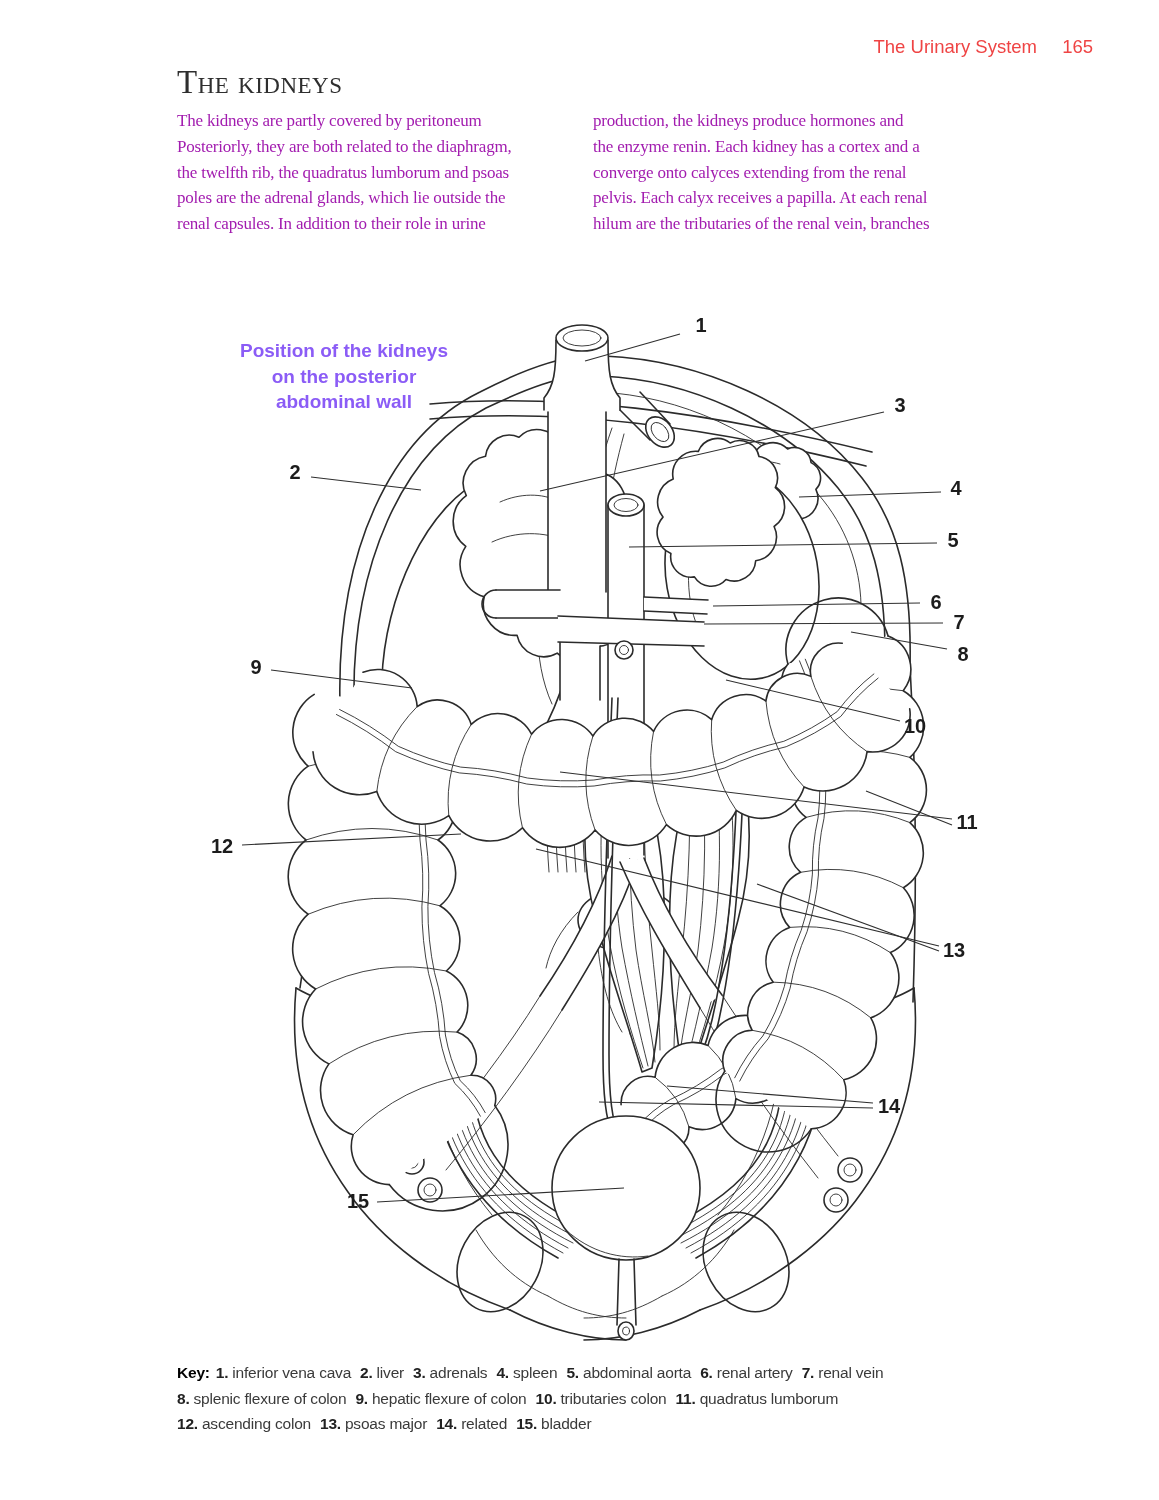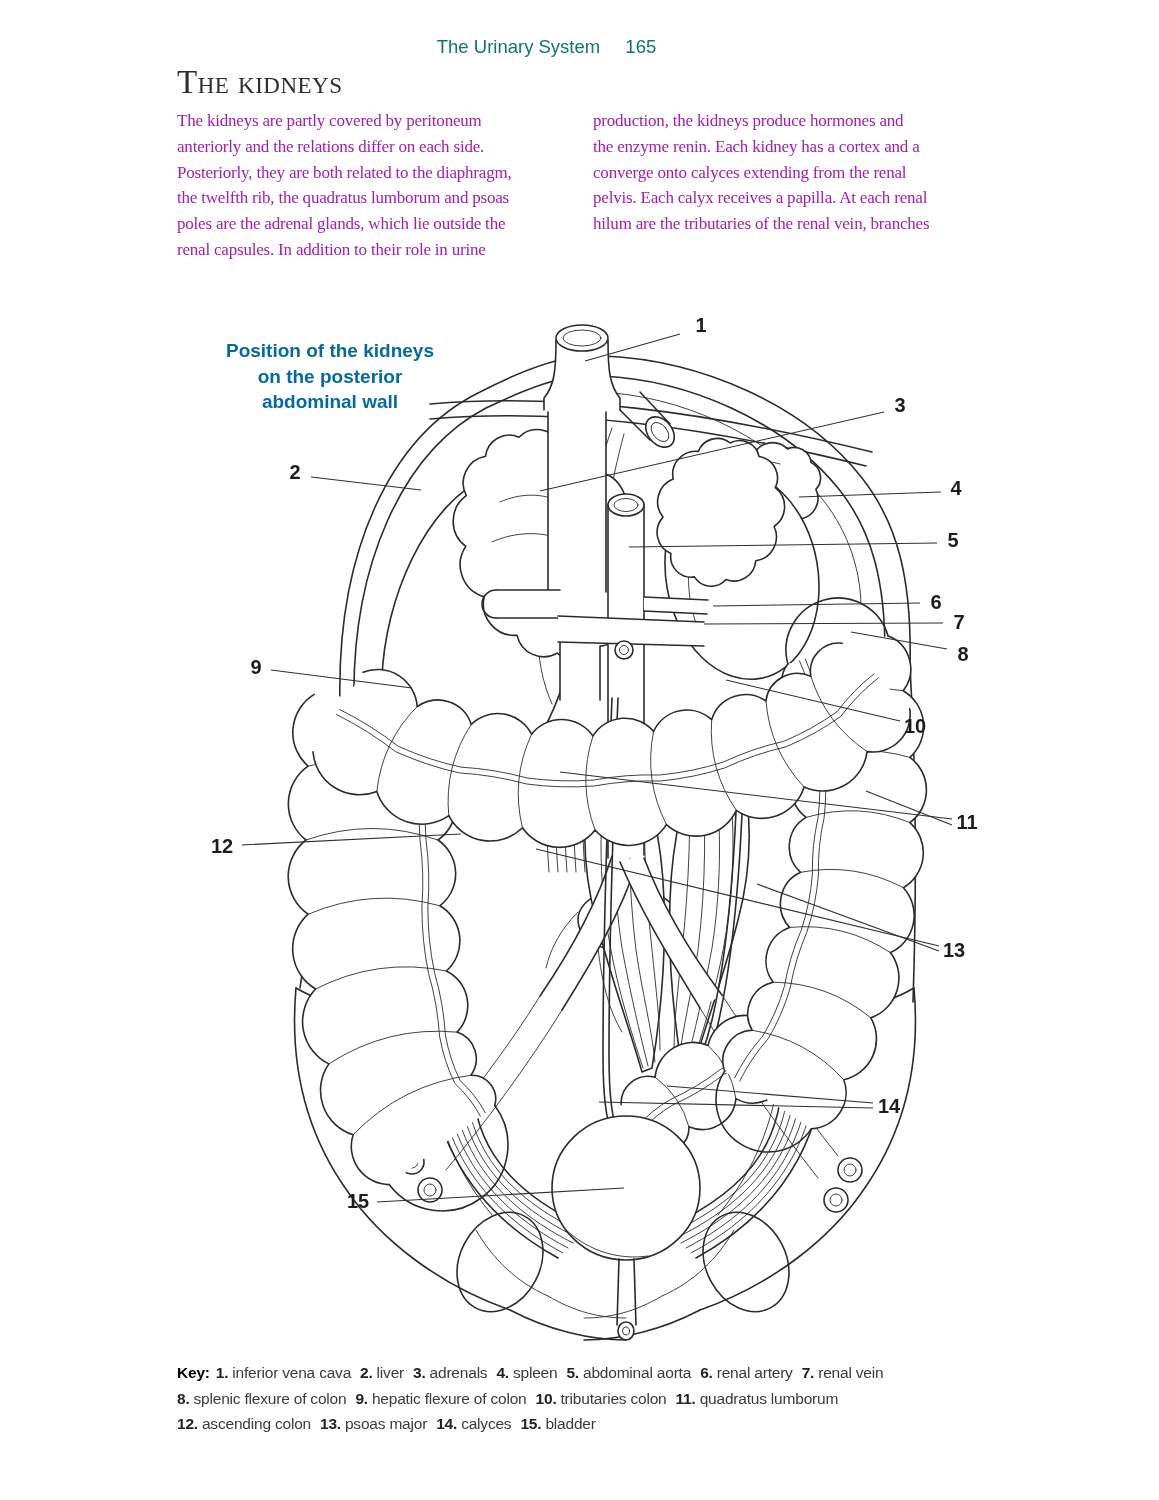--- a/index.html
+++ b/index.html
@@ -1,34 +1,34 @@
 <!DOCTYPE html>
 <html><head>
 <meta charset="utf-8">
 <style>
   html,body{margin:0;padding:0;background:#e8e8e8;}
   #page{position:relative;width:1159px;height:1500px;background:#ffffff;overflow:hidden;
         font-family:"Liberation Serif",serif;color:#303030;}
   
-  #runhead{position:absolute;top:36px;left:0;width:1093px;text-align:center;
-           font-family:"Liberation Sans",sans-serif;font-size:18.5px;color:#0f766e;}
+  #runhead{position:absolute;top:36px;left:0;width:1093px;text-align:right;
+           font-family:"Liberation Sans",sans-serif;font-size:18.5px;color:#ef4444;}
   #runhead .pgnum{display:inline-block;margin-left:20px;}
   
   #heading{position:absolute;top:64px;left:177px;font-variant:small-caps;
            font-size:33px;letter-spacing:0.5px;color:#2e2e2e;}
   
   .col{position:absolute;top:108px;font-size:17px;line-height:25.8px;
        letter-spacing:-0.2px;color:#a21caf;}
   #col1{left:177px;width:390px;}
   #col2{left:593px;width:390px;}
   .bodyline{white-space:nowrap;}
   
-  #figtitle{position:absolute;top:338px;left:180px;width:300px;text-align:center;
+  #figtitle{position:absolute;top:338px;left:194px;width:300px;text-align:center;
             font-family:"Liberation Sans",sans-serif;font-weight:bold;font-size:19px;
-            line-height:25.5px;color:#0369a1;}
+            line-height:25.5px;color:#8b5cf6;}
   #figsvg{position:absolute;left:0;top:0;}
   .s-w{fill:#fff;stroke:none;}
   .s-k{fill:none;stroke:#2b2b2b;stroke-width:1.6;stroke-linecap:round;stroke-linejoin:round;}
   .s-t{fill:none;stroke:#2b2b2b;stroke-width:0.9;stroke-linecap:round;stroke-linejoin:round;}
   .s-kw{fill:#fff;stroke:#2b2b2b;stroke-width:1.6;stroke-linecap:round;stroke-linejoin:round;}
   .leader{stroke:#2f2f2f;stroke-width:1.1;fill:none;}
   .fig-num{font-family:"Liberation Sans",sans-serif;font-weight:bold;font-size:20px;fill:#1c1c1c;}
   
   #key{position:absolute;left:177px;top:1360px;width:810px;
        font-family:"Liberation Sans",sans-serif;font-size:15.5px;letter-spacing:-0.2px;
@@ -44,21 +44,20 @@
 <div id="page">
   <div id="runhead">
     <span>The Urinary System</span>
     <span class="pgnum">165</span>
   </div>
 
   <div id="heading">The kidneys</div>
 
   <div id="col1" class="col">
       <div class="bodyline">The kidneys are partly covered by peritoneum</div>
-      <div class="bodyline">anteriorly and the relations differ on each side.</div>
       <div class="bodyline">Posteriorly, they are both related to the diaphragm,</div>
       <div class="bodyline">the twelfth rib, the quadratus lumborum and psoas</div>
       <div class="bodyline">poles are the adrenal glands, which lie outside the</div>
       <div class="bodyline">renal capsules. In addition to their role in urine</div>
     </div>
   <div id="col2" class="col">
       <div class="bodyline">production, the kidneys produce hormones and</div>
       <div class="bodyline">the enzyme renin. Each kidney has a cortex and a</div>
       <div class="bodyline">converge onto calyces extending from the renal</div>
       <div class="bodyline">pelvis. Each calyx receives a papilla. At each renal</div>
@@ -350,15 +349,15 @@
         <line x1="873" y1="1108" x2="599" y2="1102" class="leader"></line>
         <text x="889" y="1106" text-anchor="middle" dominant-baseline="central" class="fig-num">14</text>
         <line x1="377" y1="1202" x2="624" y2="1188" class="leader"></line>
         <text x="358" y="1201" text-anchor="middle" dominant-baseline="central" class="fig-num">15</text>
       </g>
     </svg>
 
   <div id="key">
       <div class="keyline"><span class="klabel">Key:</span><span class="kitem"><span class="kn">1.</span><span>inferior vena cava</span></span><span class="kitem"><span class="kn">2.</span><span>liver</span></span><span class="kitem"><span class="kn">3.</span><span>adrenals</span></span><span class="kitem"><span class="kn">4.</span><span>spleen</span></span><span class="kitem"><span class="kn">5.</span><span>abdominal aorta</span></span><span class="kitem"><span class="kn">6.</span><span>renal artery</span></span><span class="kitem"><span class="kn">7.</span><span>renal vein</span></span></div>
       <div class="keyline"><span class="kitem"><span class="kn">8.</span><span>splenic flexure of colon</span></span><span class="kitem"><span class="kn">9.</span><span>hepatic flexure of colon</span></span><span class="kitem"><span class="kn">10.</span><span>tributaries colon</span></span><span class="kitem"><span class="kn">11.</span><span>quadratus lumborum</span></span></div>
-      <div class="keyline"><span class="kitem"><span class="kn">12.</span><span>ascending colon</span></span><span class="kitem"><span class="kn">13.</span><span>psoas major</span></span><span class="kitem"><span class="kn">14.</span><span>calyces</span></span><span class="kitem"><span class="kn">15.</span><span>bladder</span></span></div>
+      <div class="keyline"><span class="kitem"><span class="kn">12.</span><span>ascending colon</span></span><span class="kitem"><span class="kn">13.</span><span>psoas major</span></span><span class="kitem"><span class="kn">14.</span><span>related</span></span><span class="kitem"><span class="kn">15.</span><span>bladder</span></span></div>
     </div>
 </div>
 
 </body></html>

